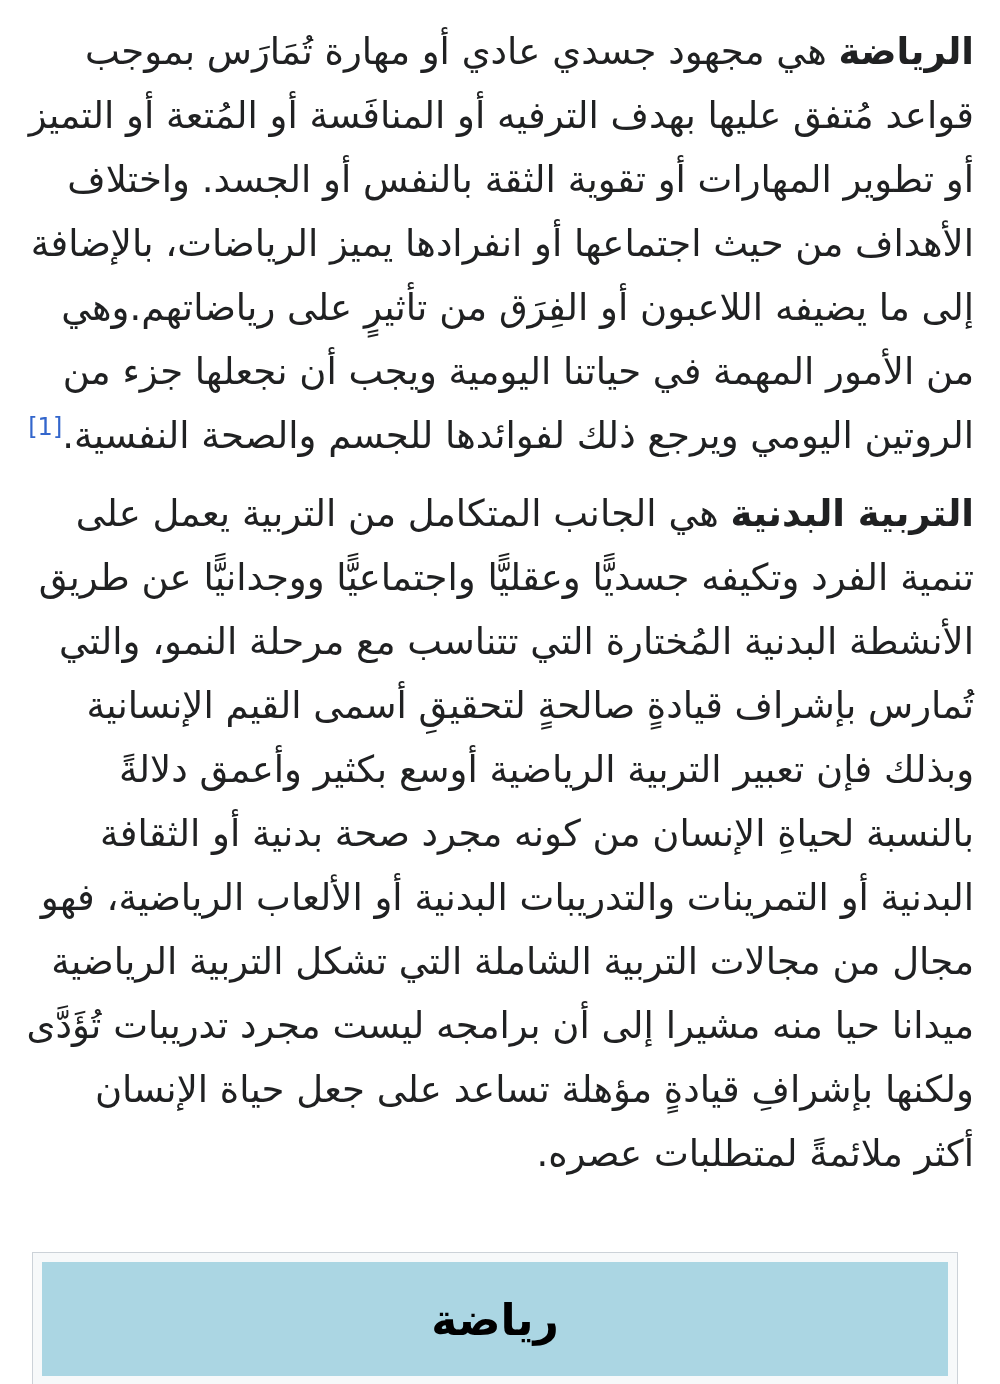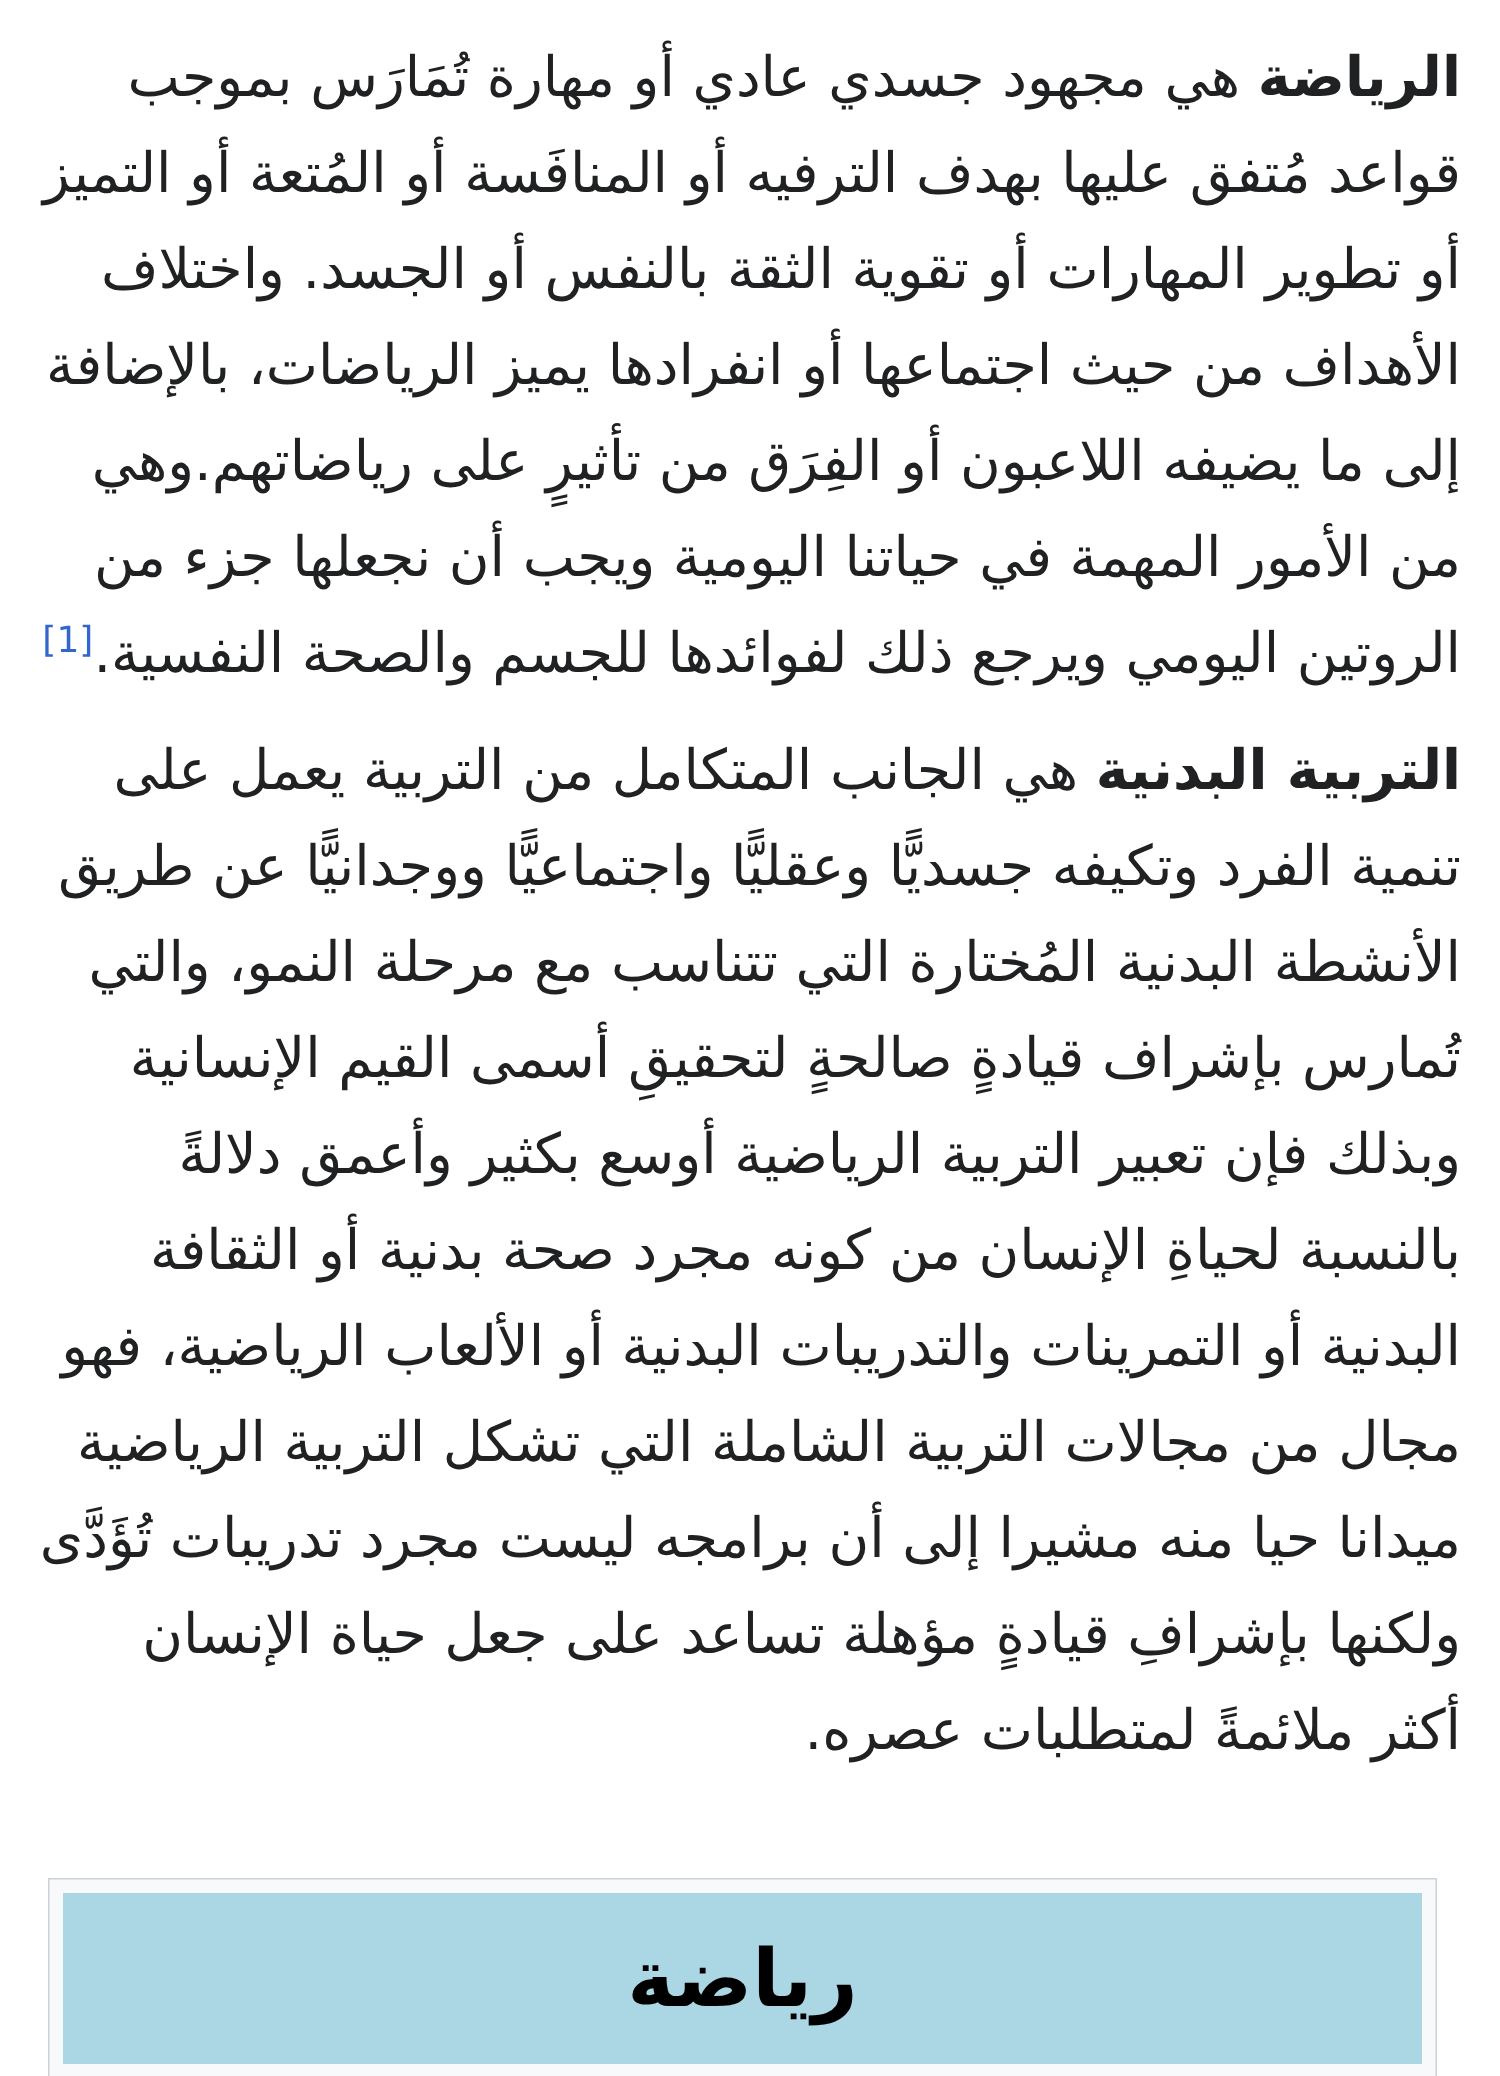--- a/index.html
+++ b/index.html
@@ -45,21 +45,21 @@
     bottom: 0;
     border: 1px solid #ccd2d8;
     border-bottom: none;
     padding: 9px 9px 0 9px;
   }
   .infobox-header {
     height: 114px;
     display: flex;
     align-items: center;
     justify-content: center;
-    font-size: 53px;
+    font-size: 44px;
     font-weight: bold;
     color: #000000;
   }
 </style>
 </head>
 <body style="background-color: rgb(255, 255, 255);">
 
 <div class="article" style="color: rgb(32, 33, 34);">
 
   <p>

